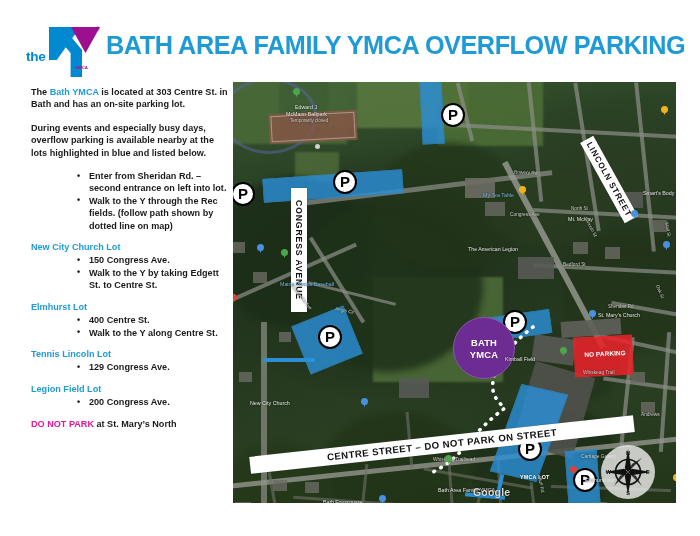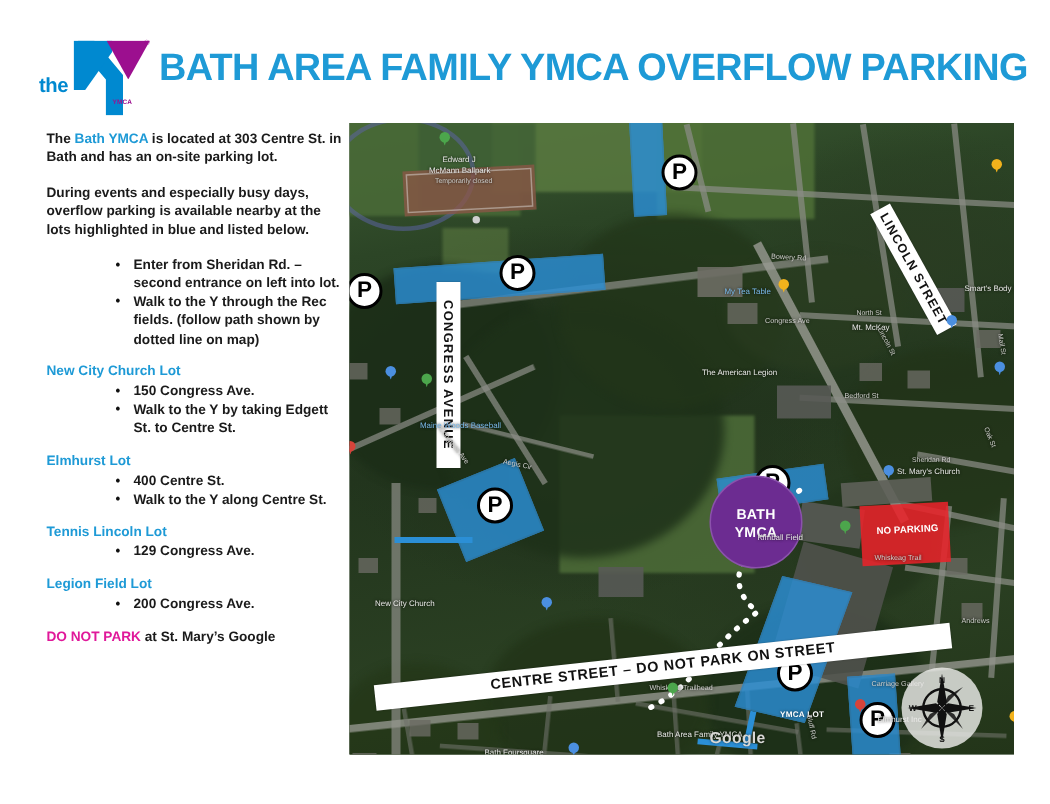--- a/index.html
+++ b/index.html
@@ -217,21 +217,21 @@
     font-size: 15px;
     font-weight: bold;
     line-height: 19px;
     text-align: center;
     font-family: "Liberation Sans", sans-serif;
   }
 
   
   #ymca-circle {
     position: absolute;
-    left: 240px; top: 235px;
+    left: 220px; top: 235px;
     width: 62px; height: 62px;
     border-radius: 50%;
     background: #6c2c91;
     border: 1.6px solid #8b52ac;
     color: #ffffff;
     text-align: center;
     font-weight: bold;
     font-size: 9.4px;
     line-height: 11.5px;
     padding-top: 19px;
@@ -374,21 +374,21 @@
     <ul class="lotlist">
       <li>129 Congress Ave.</li>
     </ul>
 
     <div class="sec-head">Legion Field Lot</div>
     <ul class="lotlist">
       <li>200 Congress Ave.</li>
     </ul>
 
     <div id="donotpark">
-      <div><span class="dnp">DO NOT PARK</span><span class="rest"> at St. Mary’s Google</span></div>
+      <div><span class="dnp">DO NOT PARK</span><span class="rest"> at St. Mary’s North</span></div>
     </div>
   </div>
 
   <div id="map">
     <div class="base"></div>
 
     <div class="field" style="left:-6px;top:-4px;width:120px;height:66px;background:#4a6b38;"></div>
     <div class="field" style="left:95px;top:-6px;width:140px;height:52px;background:#5a7a40;"></div>
     <div class="field" style="left:205px;top:-6px;width:105px;height:70px;background:#4f7037;"></div>
     <div class="field" style="left:46px;top:0px;width:78px;height:58px;background:#3b5c34;opacity:.7;"></div>

